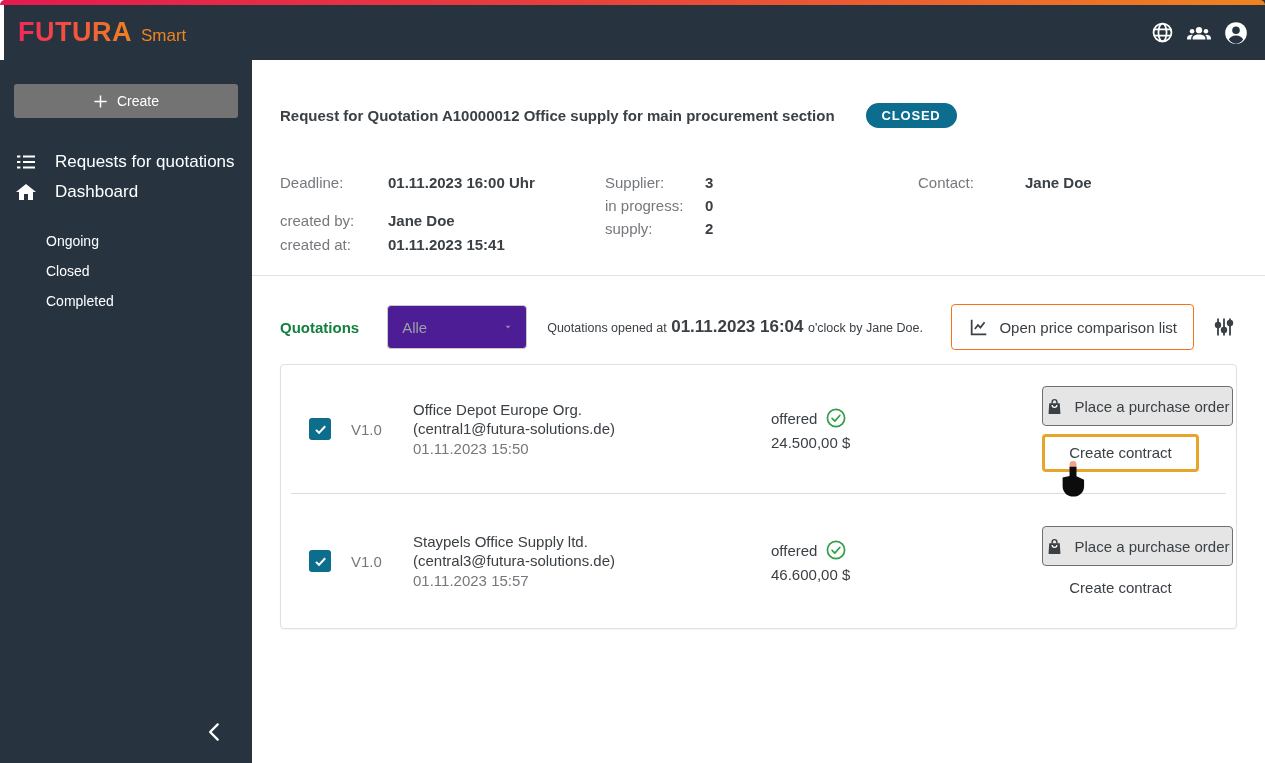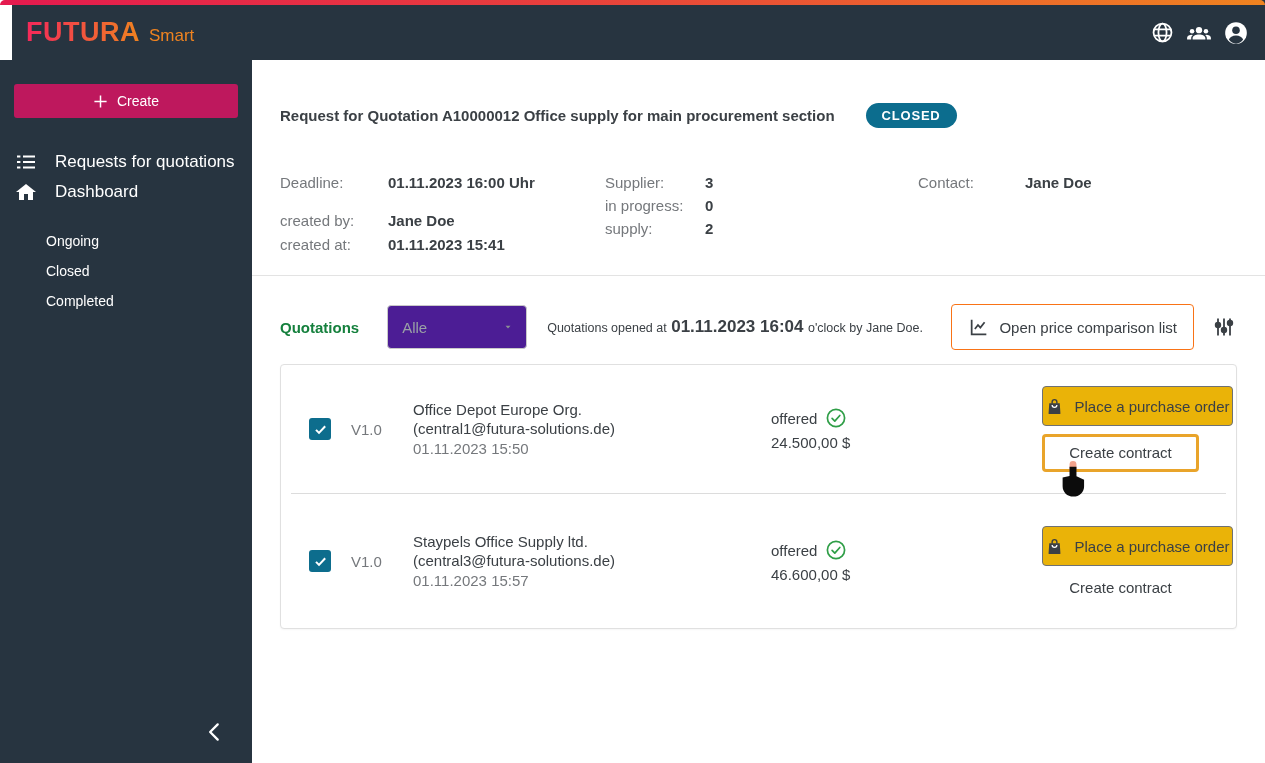--- a/index.html
+++ b/index.html
@@ -5,34 +5,34 @@
 <style>
   * { margin:0; padding:0; box-sizing:border-box; }
   html,body { background:#fff; }
   body { font-family:"Liberation Sans", sans-serif; }
   .app { position:relative; width:1265px; height:763px; overflow:hidden; background:#fff; }
 
   
   .top-strip { position:absolute; top:0; left:0; right:0; height:5px;
     background:linear-gradient(90deg,#e51a4f 0%, #e8403c 45%, #ef8320 100%);
     border-radius:8px 8px 0 0; z-index:5; }
-  .topbar { position:absolute; top:0; left:12px; right:0; height:60px; background:#273440; display:flex; align-items:center; padding:5px 16px 0 14px; z-index:4; }
+  .topbar { position:absolute; top:0; left:4px; right:0; height:60px; background:#273440; display:flex; align-items:center; padding:5px 16px 0 14px; z-index:4; }
   .brand { display:flex; align-items:baseline; }
   .brand-name { font-size:27px; font-weight:800; letter-spacing:.5px;
     background:linear-gradient(90deg,#f4285a 0%, #ef8320 100%);
     -webkit-background-clip:text; background-clip:text;
     -webkit-text-fill-color:transparent; color:#ef4b2e; }
   .brand-suffix { font-size:17px; color:#ef8320; margin-left:9px; font-weight:400; }
   .topbar-icons { margin-left:auto; display:flex; align-items:center; gap:11px; }
   .tb-icon { width:26px; height:26px; display:flex; align-items:center; justify-content:center; cursor:pointer; }
 
   
   .sidebar { position:absolute; top:60px; left:0; width:252px; bottom:0; background:#273440; color:#fff; }
   .create-btn { display:flex; align-items:center; justify-content:center; gap:9px;
-    margin:24px 14px 0 14px; width:224px; height:34px; background:#be185d; border:none; border-radius:3px;
+    margin:24px 14px 0 14px; width:224px; height:34px; background:#737373; border:none; border-radius:3px;
     color:#fff; font-size:14px; font-family:inherit; cursor:pointer; }
   .nav { margin-top:29px; }
   .nav-item { display:flex; align-items:center; gap:17px; padding:0 14px; height:30px;
     font-size:17px; font-weight:500; cursor:pointer; }
   .nav-item.first { margin-bottom:19px; }
   .nav-icon { width:24px; height:24px; display:flex; align-items:center; justify-content:center; }
   .subnav { margin-top:22px; }
   .sub-item { padding-left:46px; font-size:14px; font-weight:500; height:24px; line-height:24px; margin-top:6px; cursor:pointer; }
   .collapse-btn { position:absolute; bottom:14px; right:20px; width:34px; height:34px;
     display:flex; align-items:center; justify-content:center; cursor:pointer; }
@@ -80,21 +80,21 @@
   .checkbox { width:22px; height:22px; background:#0d6d8d; border-radius:3px; display:flex; align-items:center;
     justify-content:center; cursor:pointer; flex:none; }
   .version { width:62px; margin-left:20px; font-size:15px; color:#75787c; flex:none; }
   .supplier-block { width:358px; flex:none; font-size:15px; line-height:19.5px; color:#3b4045; }
   .supplier-date { color:#75787c; }
   .offer-block { width:160px; flex:none; }
   .offer-status { display:flex; align-items:center; gap:8px; font-size:15px; color:#3b4045; }
   .offer-price { font-size:15px; color:#3b4045; margin-top:5px; }
   .actions { margin-left:auto; width:191px; flex:none; display:flex; flex-direction:column; align-items:center; }
   .purchase-btn { width:100%; height:40px; display:flex; align-items:center; justify-content:center; gap:10px;
-    background:#eab308; border:1px solid #6e7174; border-radius:4px; font-size:15px; color:#3b4045;
+    background:#e5e5e5; border:1px solid #6e7174; border-radius:4px; font-size:15px; color:#3b4045;
     font-family:inherit; cursor:pointer;margin-left:34px; }
   .contract-link { font-size:15px; color:#3b4045; cursor:pointer; }
   .contract-wrap { margin-top:8px; position:relative; }
   .annotation-box { border:3px solid #e9a42a; border-radius:4px; padding:7px 24px; }
   .contract-plain { margin-top:13px; }
   .cursor-hand { position:absolute; left:16px; top:27px; width:30px; height:37px; z-index:3; pointer-events:none; }
 </style>
 </head>
 <body>
 

